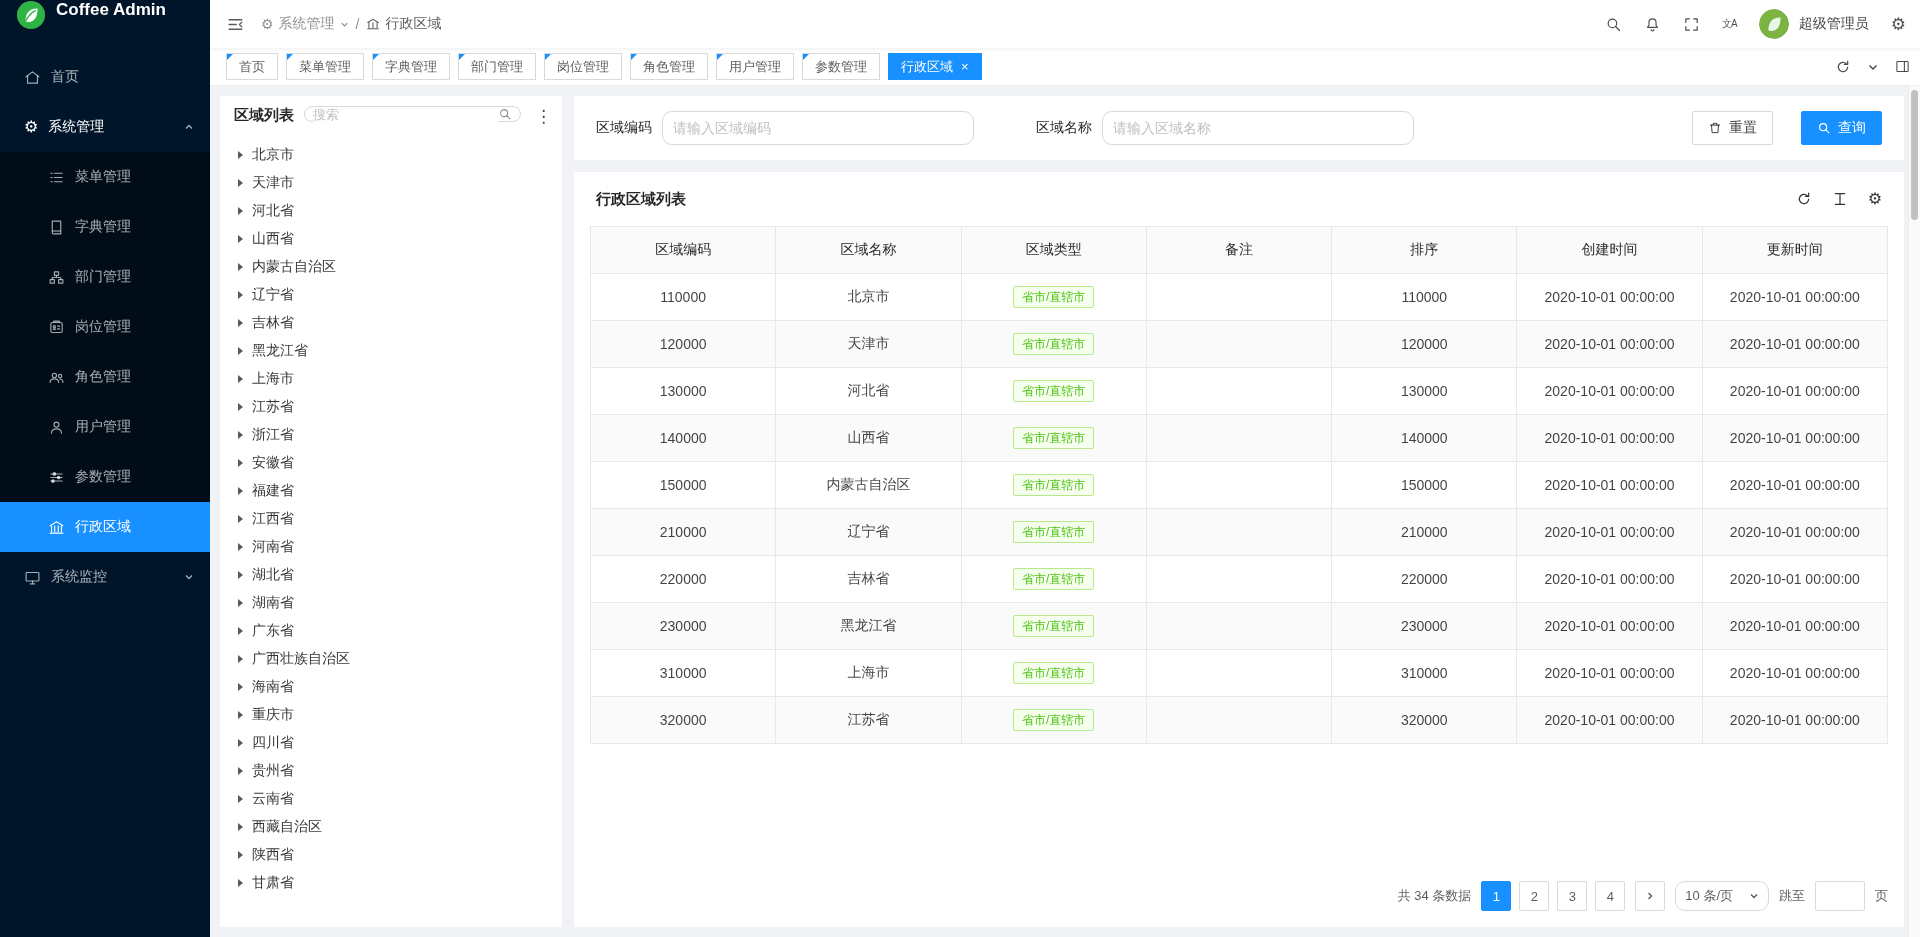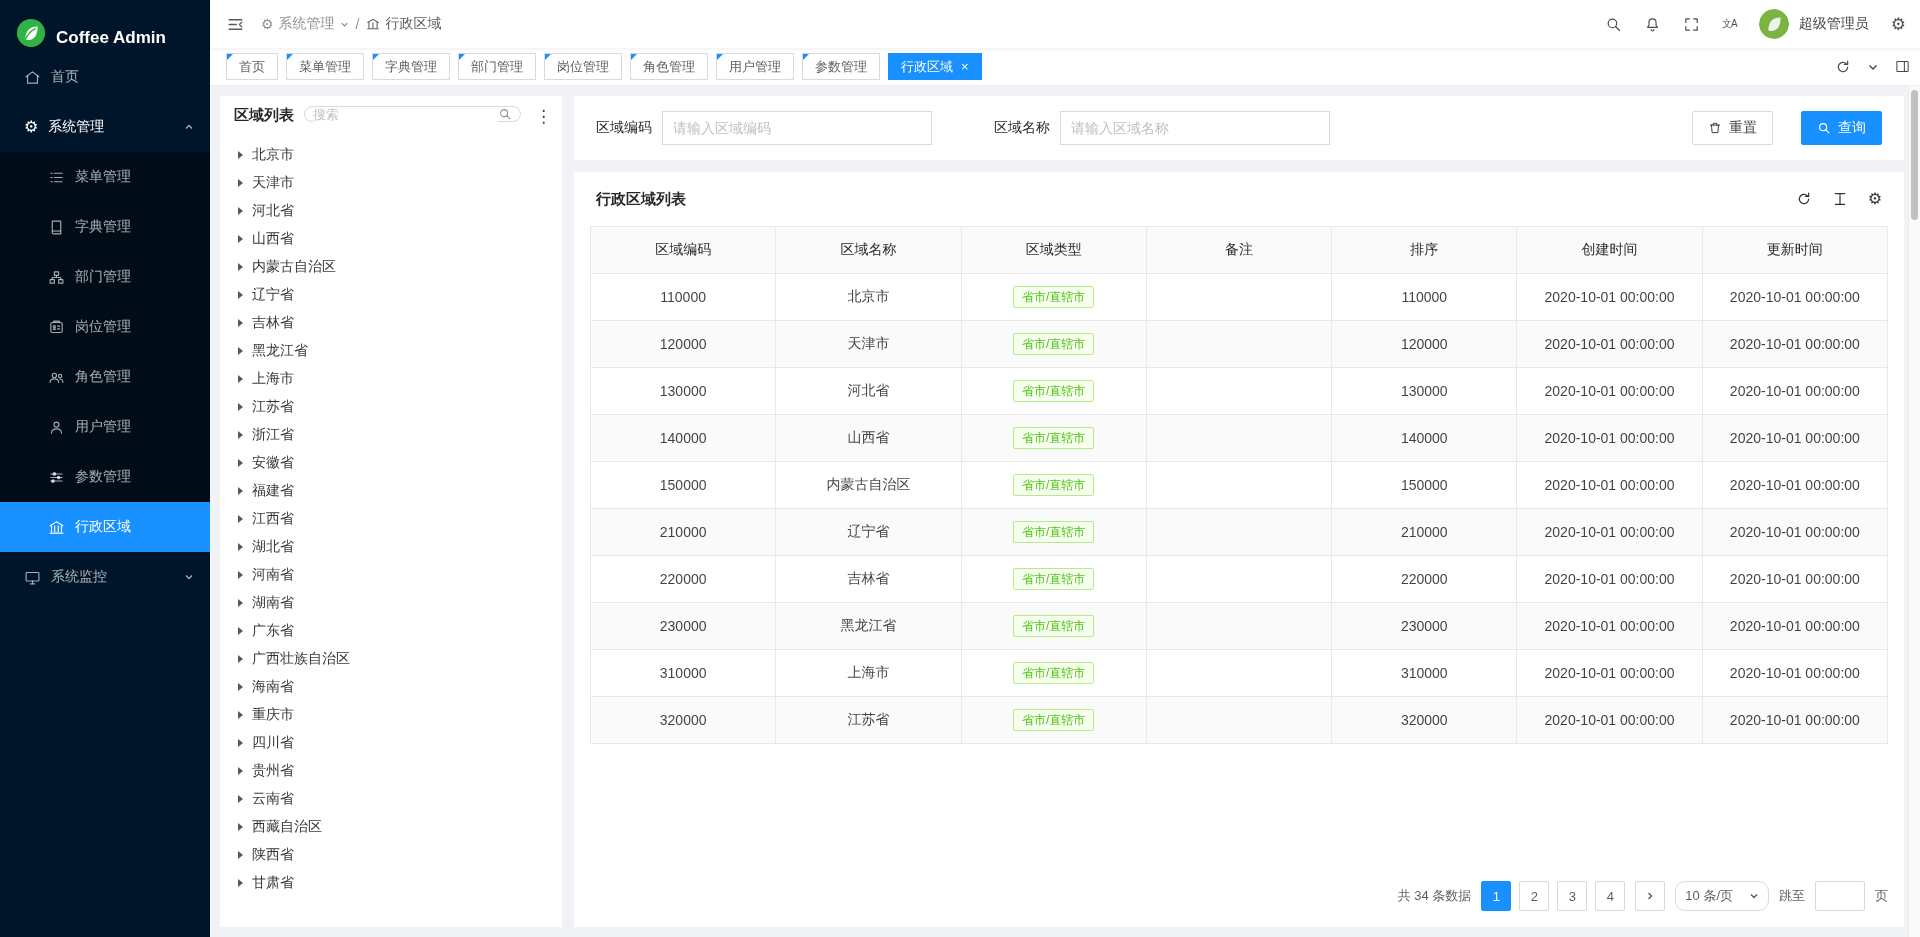--- a/index.html
+++ b/index.html
@@ -2,21 +2,21 @@
 <html><head>
 <meta charset="utf-8">
 <style>
   *{margin:0;padding:0;box-sizing:border-box}
   html,body{width:1920px;height:937px;overflow:hidden}
   body{font-family:"Liberation Sans","DejaVu Sans",sans-serif;font-size:14px;color:rgba(0,0,0,.85);background:#f0f2f5}
   .app{display:flex;width:100%;height:100%;position:relative}
 
   
   .sidebar{width:210px;background:#001529;color:rgba(255,255,255,.65);flex:none;display:flex;flex-direction:column;overflow:hidden}
-  .logo{height:48px;display:flex;align-items:flex-end;gap:10px;padding-left:16px;flex:none}
+  .logo{height:48px;display:flex;align-items:flex-start;gap:10px;padding-left:16px;flex:none}
   .logo-title{color:#fff;font-weight:bold;font-size:17px;white-space:nowrap}
   .menu{flex:1;overflow:hidden;padding-top:4px}
   .menu-item{height:50px;display:flex;align-items:center;gap:10px;padding:0 16px 0 24px;cursor:pointer;font-size:14px;white-space:nowrap}
   .menu-item .chev{margin-left:auto;color:rgba(255,255,255,.65)}
   .menu-item.open{color:#fff}
   .submenu{background:#000c17}
   .submenu .menu-item{padding-left:48px;height:50px}
   .menu-item.active{background:#1890ff;color:#fff}
   .ic{width:17px;height:17px;flex:none;display:block}
   .glyph{font-size:16px;line-height:1;flex:none;font-family:"DejaVu Sans",sans-serif}
@@ -56,21 +56,21 @@
   .tree-list{flex:1;overflow:hidden;padding:4px 0 0}
   .tree-item{height:28px;display:flex;align-items:center;gap:9px;padding-left:18px;font-size:14px;cursor:pointer;color:rgba(0,0,0,.8)}
   .caret{width:0;height:0;border-left:5px solid #595959;border-top:4px solid transparent;border-bottom:4px solid transparent;flex:none}
 
   
   .right-col{flex:1;display:flex;flex-direction:column;gap:12px;min-width:0}
   .filter-card{background:#fff;height:64px;display:flex;align-items:center;padding:0 22px;flex:none}
   .filter-group{display:flex;align-items:center;gap:10px}
   .filter-group + .filter-group{margin-left:62px}
   .filter-label{font-size:14px;color:rgba(0,0,0,.85);white-space:nowrap}
-  .filter-input{width:270px;height:34px;border:1px solid #d9d9d9;border-radius:0;padding:0 10px;font-size:14px;outline:none;font-family:inherit}
+  .filter-input{width:312px;height:34px;border:1px solid #d9d9d9;border-radius:10px;padding:0 10px;font-size:14px;outline:none;font-family:inherit}
   .filter-input::placeholder{color:#bfbfbf}
   .filter-buttons{margin-left:auto;display:flex;gap:28px}
   .btn{height:34px;display:inline-flex;align-items:center;gap:7px;padding:0 15px;border-radius:2px;font-size:14px;cursor:pointer;border:1px solid #d9d9d9;background:#fff;color:rgba(0,0,0,.75)}
   .btn.primary{background:#1890ff;border-color:#1890ff;color:#fff}
 
   
   .table-card{flex:1;background:#fff;display:flex;flex-direction:column;padding:0 16px;min-height:0}
   .table-head{height:54px;display:flex;align-items:center;padding:0 6px;flex:none}
   .table-title{font-weight:bold;font-size:15px}
   .table-tools{margin-left:auto;display:flex;align-items:center;gap:20px;color:rgba(0,0,0,.8)}
@@ -368,25 +368,25 @@
             <div class="tree-item">
     <span class="caret"></span>
     <span>福建省</span>
   </div>
             <div class="tree-item">
     <span class="caret"></span>
     <span>江西省</span>
   </div>
             <div class="tree-item">
     <span class="caret"></span>
+    <span>河南省</span>
+  </div>
+            <div class="tree-item">
+    <span class="caret"></span>
     <span>湖北省</span>
-  </div>
-            <div class="tree-item">
-    <span class="caret"></span>
-    <span>河南省</span>
   </div>
             <div class="tree-item">
     <span class="caret"></span>
     <span>湖南省</span>
   </div>
             <div class="tree-item">
     <span class="caret"></span>
     <span>广东省</span>
   </div>
             <div class="tree-item">

